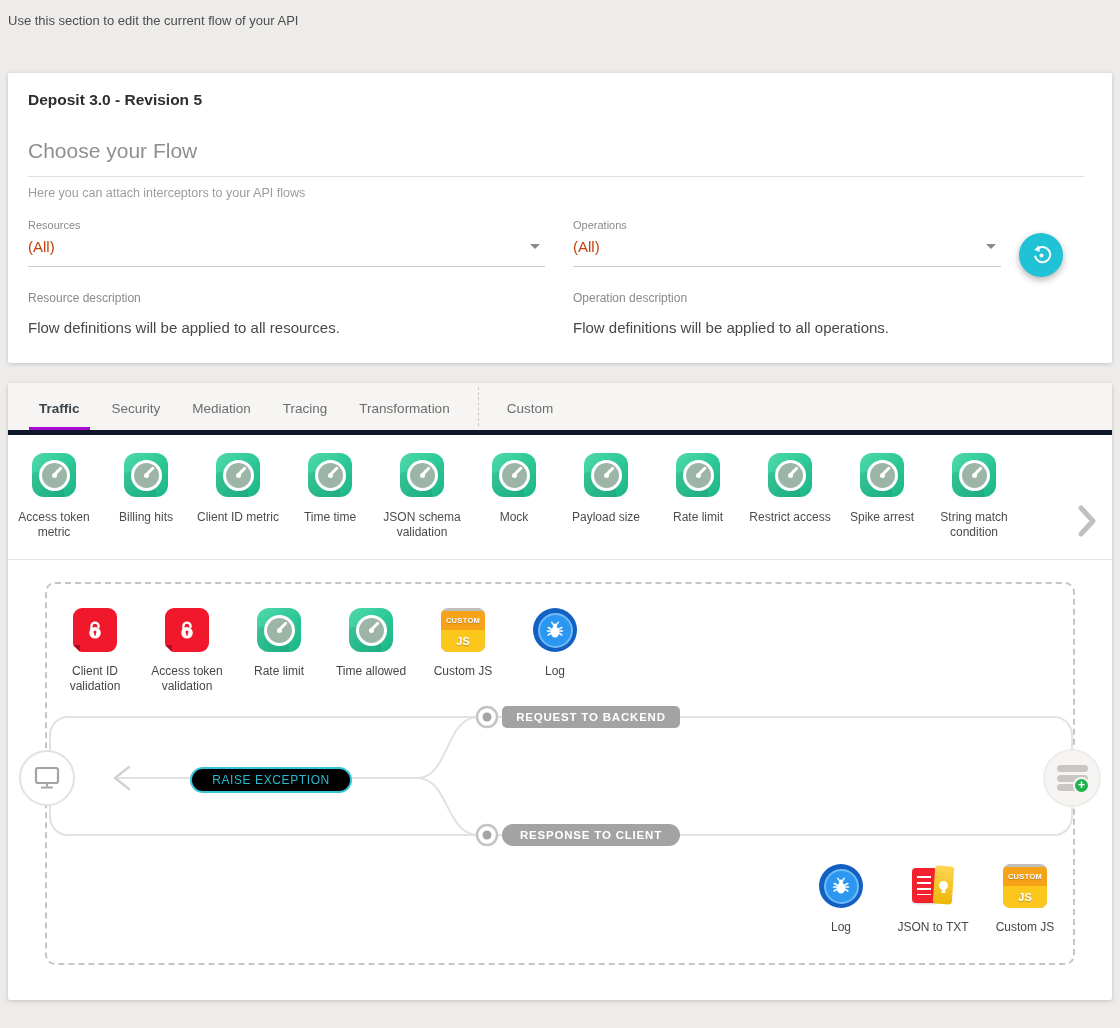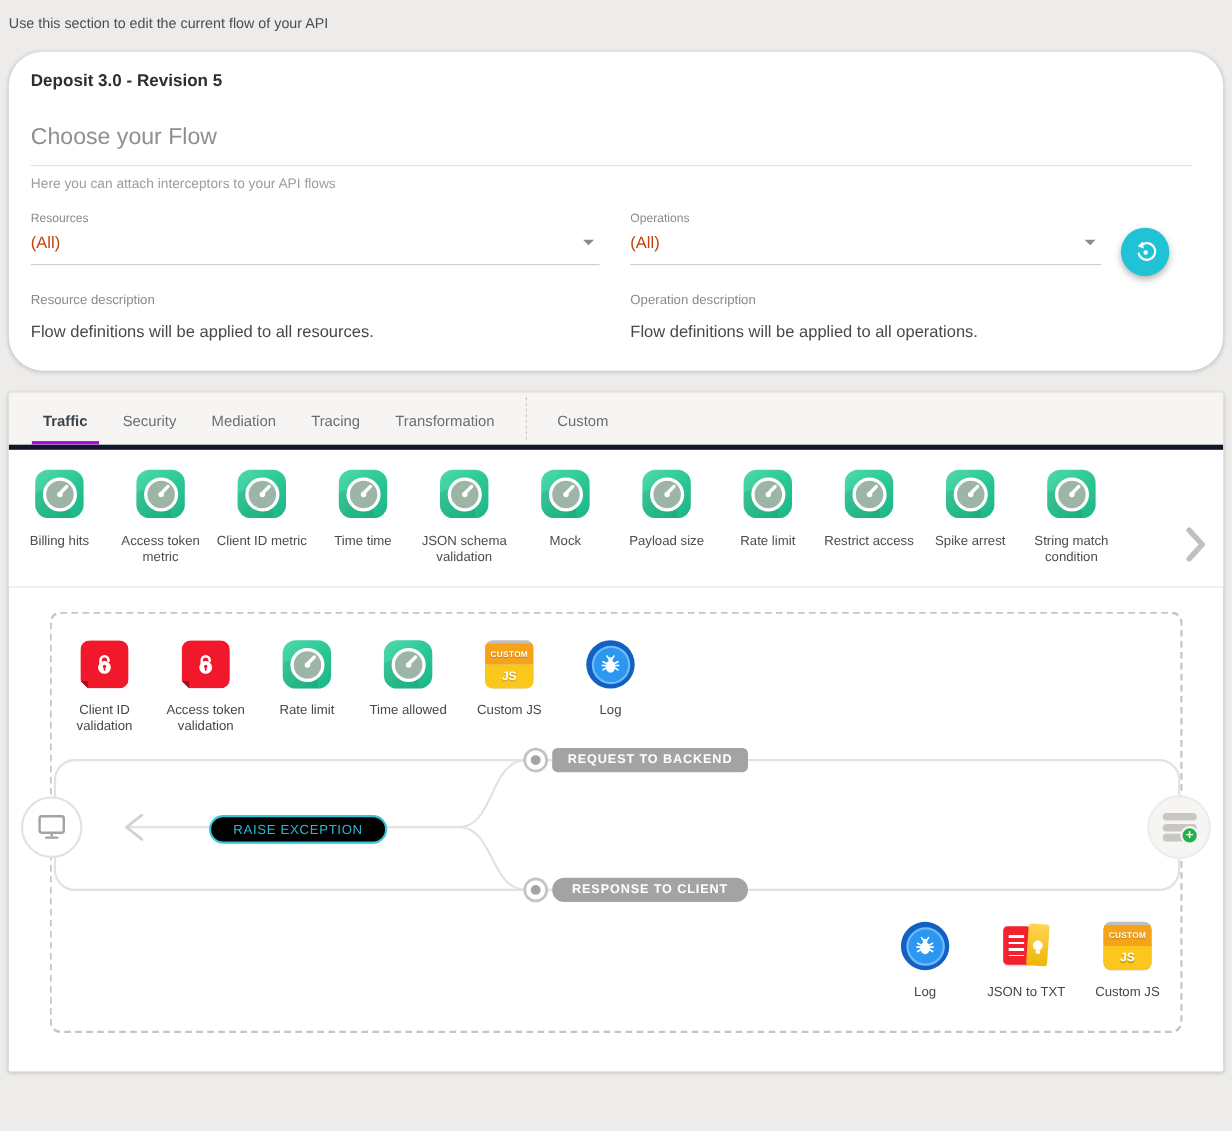--- a/index.html
+++ b/index.html
@@ -7,21 +7,21 @@
   .page { position:relative; width:1120px; height:1028px; overflow:hidden; }
 
   
   .page-header { padding:6px 8px 0 8px; }
   .page-title { font-size:21px; font-weight:400; color:#9a1bc0; }
   .page-subtitle { margin-top:7px; font-size:13px; color:#4d4d4d; }
 
   
   .card { background:#fff; margin:0 8px; border-radius:2px;
           box-shadow:0 1px 4px rgba(0,0,0,.18); }
-  .card-selector { position:relative; margin-top:19px; height:290px;border-radius:31px; }
+  .card-selector { position:relative; margin-top:45px; height:290px; }
 
   .api-title { position:absolute; left:20px; top:18px; font-size:15.5px; font-weight:700; color:#2e2e2e; }
   .section-head { position:absolute; left:20px; right:28px; top:66px;
                   font-size:21px; font-weight:400; color:#8f8f8f;
                   padding-bottom:13px; border-bottom:1px solid #e2e0de; }
   .section-hint { position:absolute; left:20px; top:113px; font-size:12.5px; color:#9d9d9d; }
 
   .field { position:absolute; top:146px; }
   .field-res { left:20px; width:517px; }
   .field-op  { left:565px; width:428px; }
@@ -202,27 +202,27 @@
       <div class="tab-divider"></div>
       <div class="tab">Custom</div>
     </div>
 
     <div class="palette">
       <div class="pal-row">
         <div class="pal-item">
           <div class="ic ic-gauge">
               <div class="gauge-dial"></div>
             </div>
+          <div class="pal-label">Access token metric</div>
+        </div>
+        <div class="pal-item">
+          <div class="ic ic-gauge">
+              <div class="gauge-dial"></div>
+            </div>
           <div class="pal-label">Billing hits</div>
-        </div>
-        <div class="pal-item">
-          <div class="ic ic-gauge">
-              <div class="gauge-dial"></div>
-            </div>
-          <div class="pal-label">Access token metric</div>
         </div>
         <div class="pal-item">
           <div class="ic ic-gauge">
               <div class="gauge-dial"></div>
             </div>
           <div class="pal-label">Client ID metric</div>
         </div>
         <div class="pal-item">
           <div class="ic ic-gauge">
               <div class="gauge-dial"></div>

